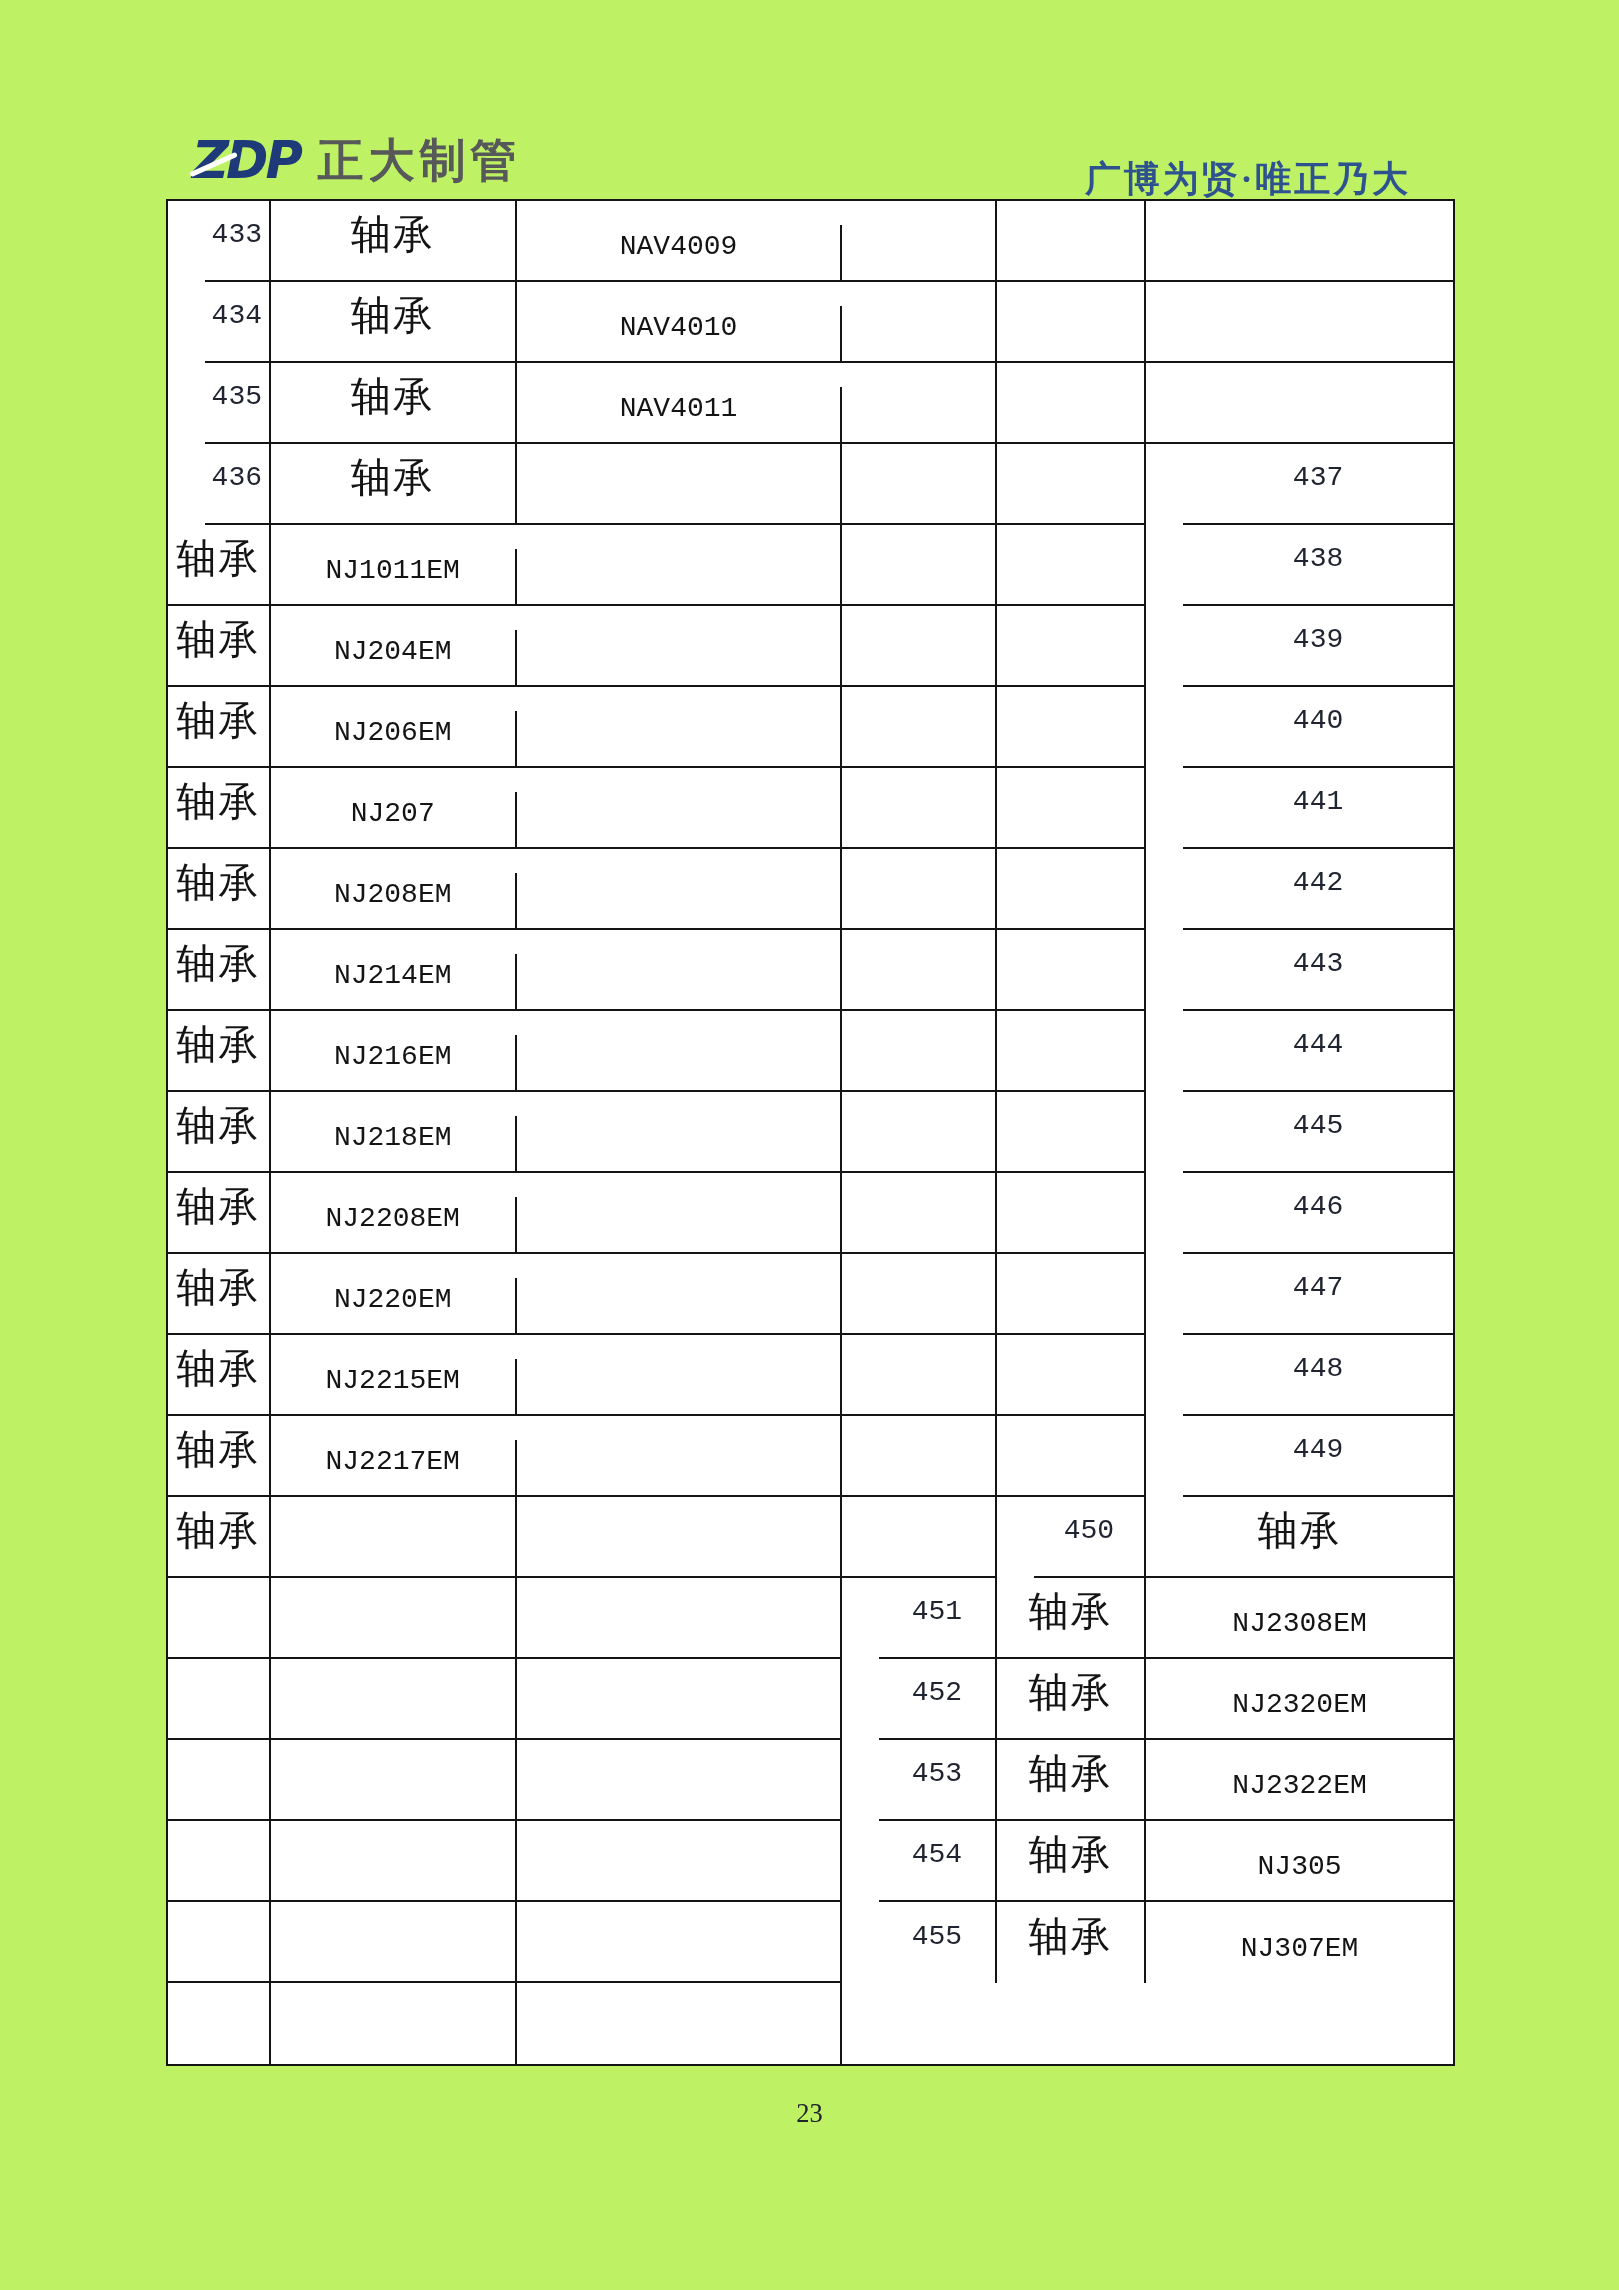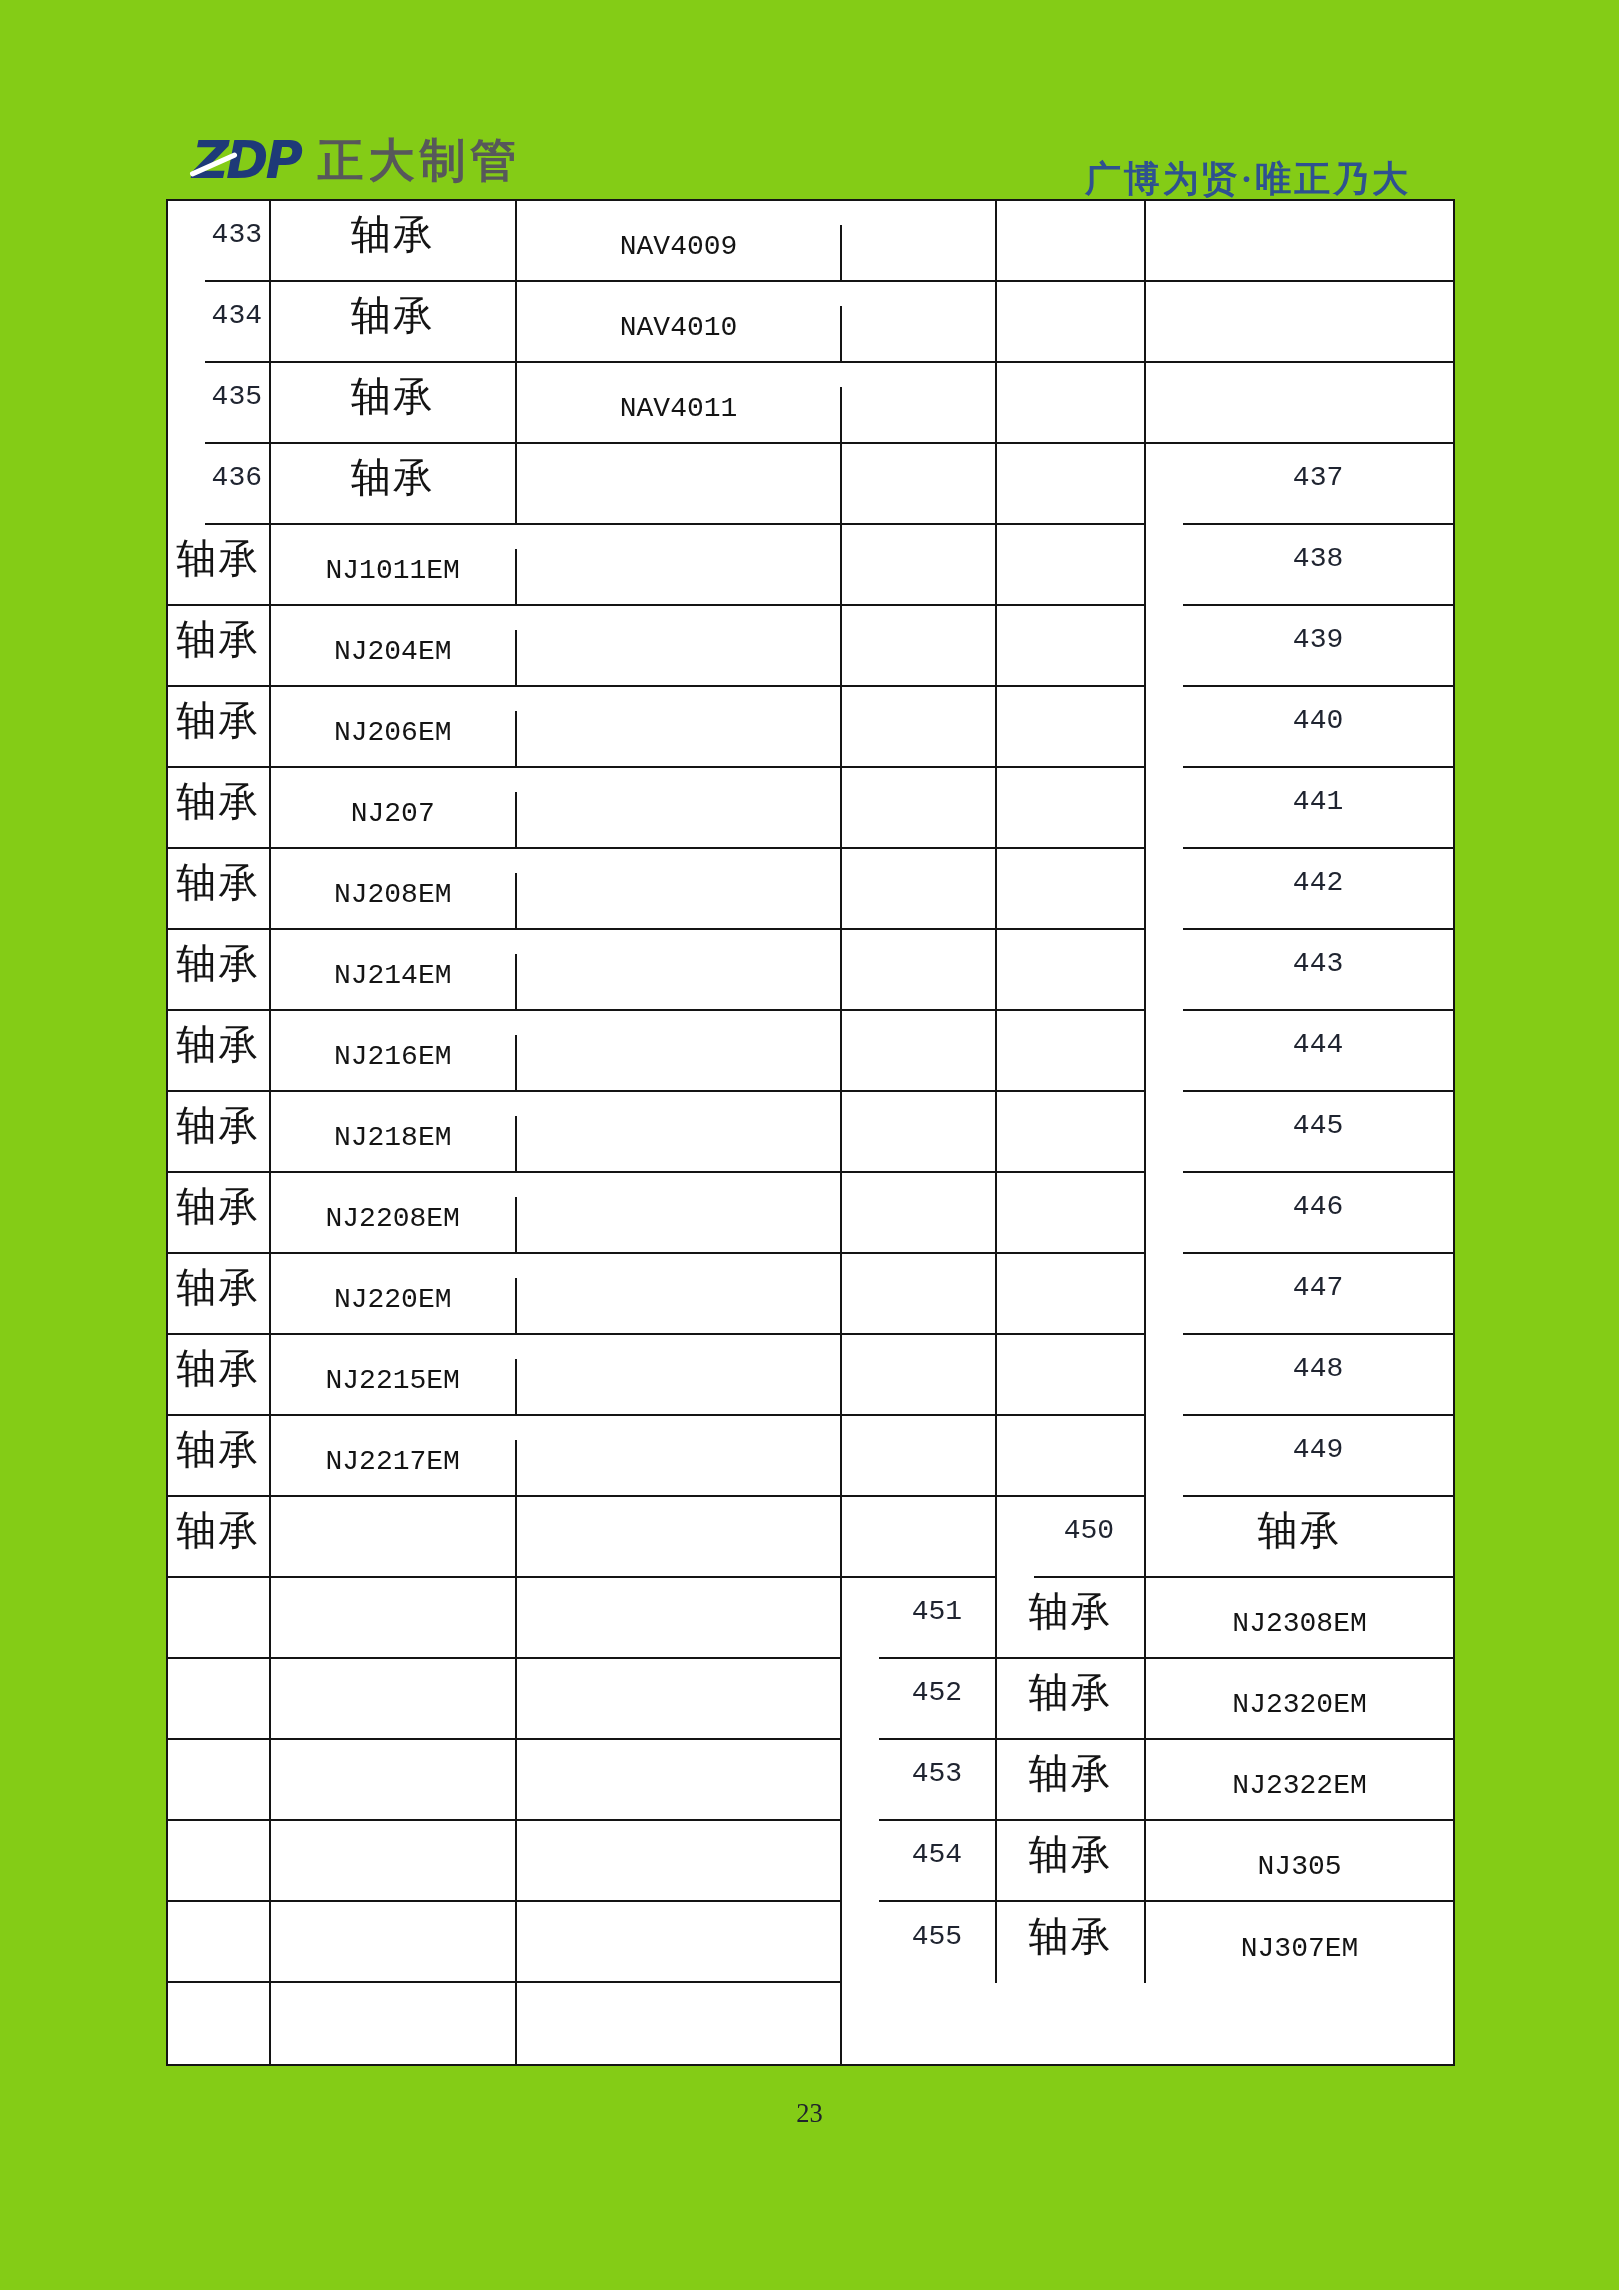--- a/index.html
+++ b/index.html
@@ -1,19 +1,19 @@
 <!DOCTYPE html>
 <html><head>
 <meta charset="utf-8">
 <style>
   html,body{margin:0;padding:0;background:#e8e8e8;}
   .page{
     position:relative;
     width:1619px;height:2291px;
-    background:#84cc16;
+    background:#bef264;
     font-family:"Liberation Serif", serif;
     overflow:hidden;
     margin:0 auto;
   }
   
   .header-logo{
     position:absolute;left:192px;top:135px;
     display:flex;align-items:center;gap:17.6px;
     white-space:nowrap;
   }

